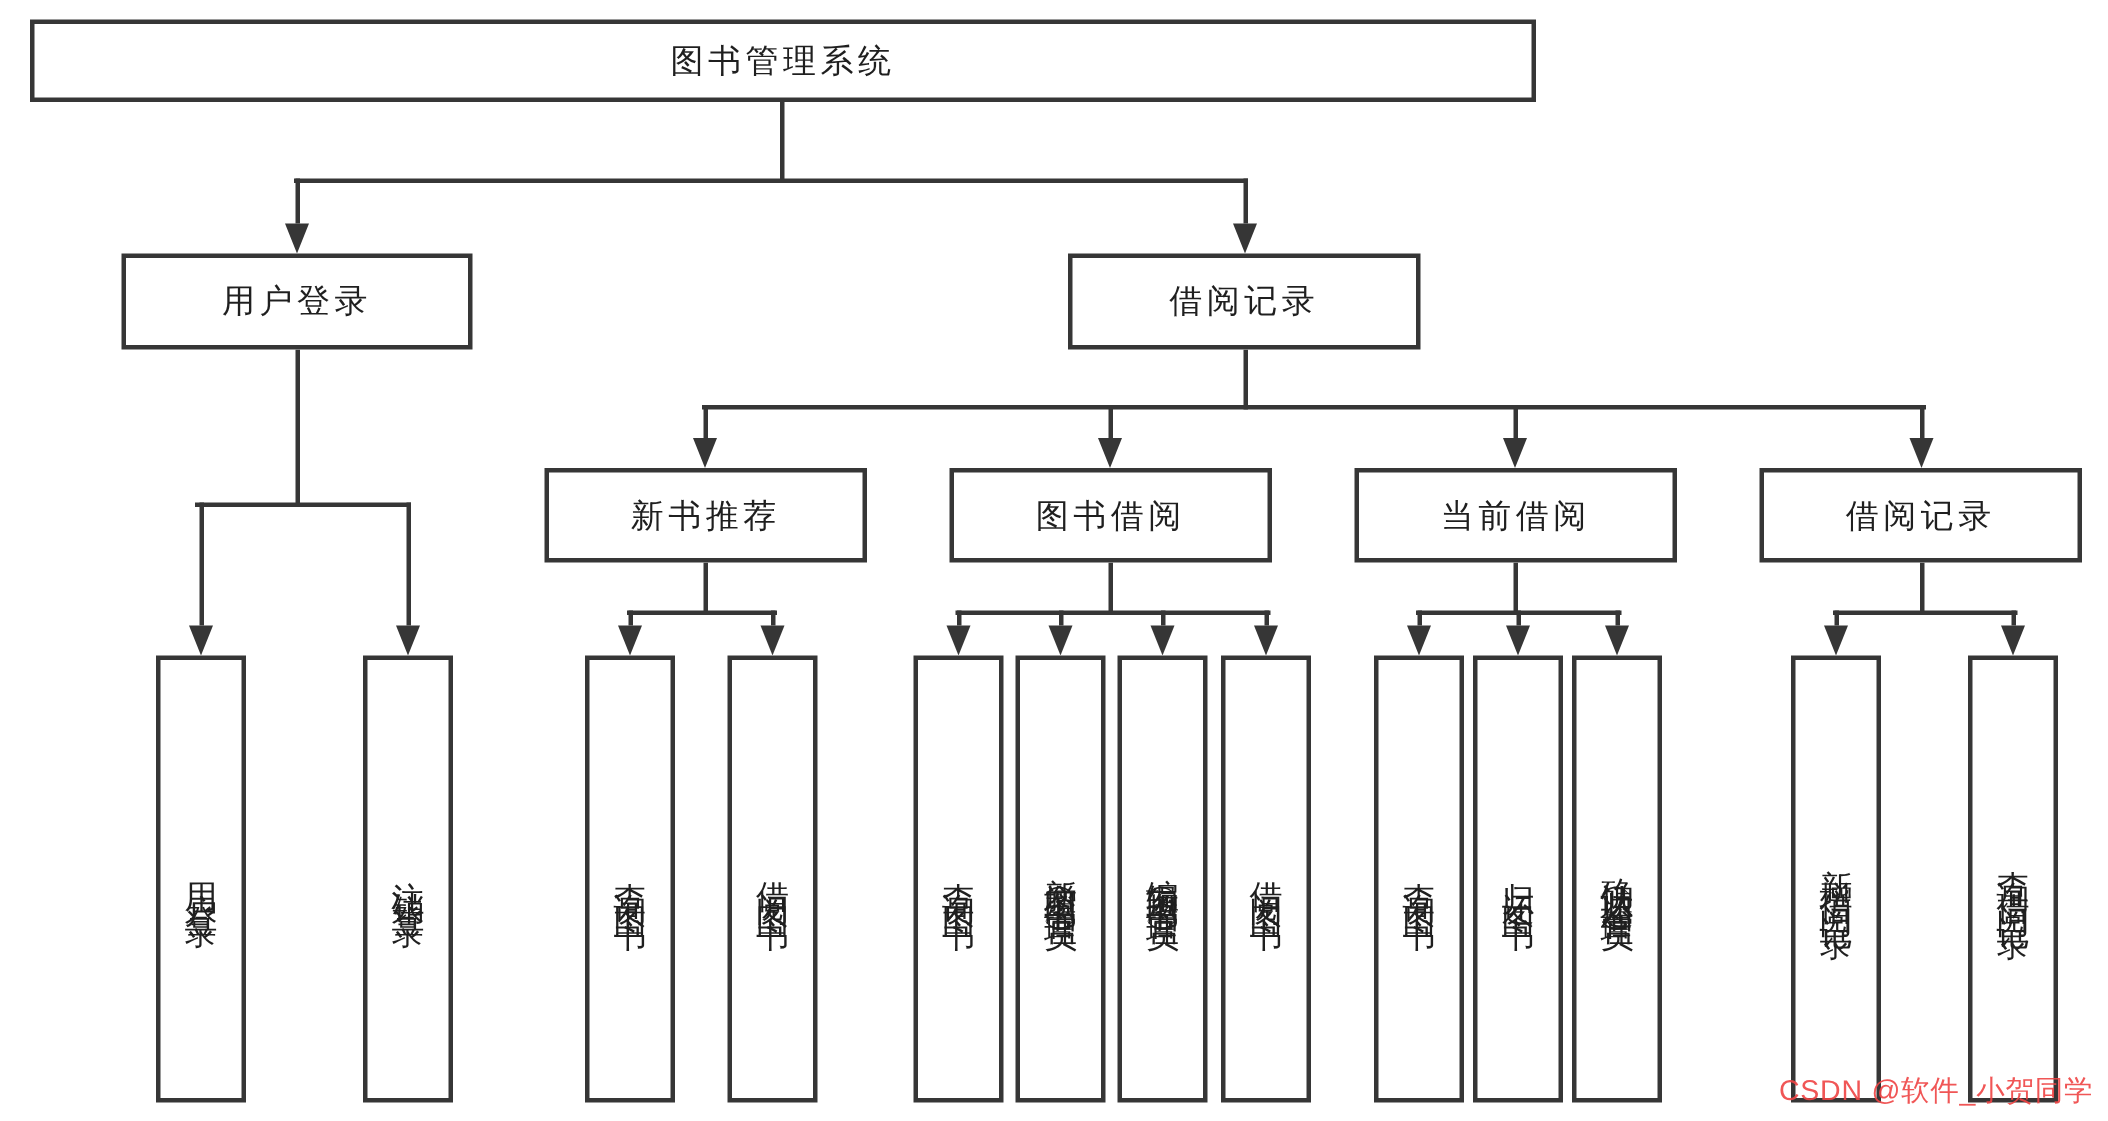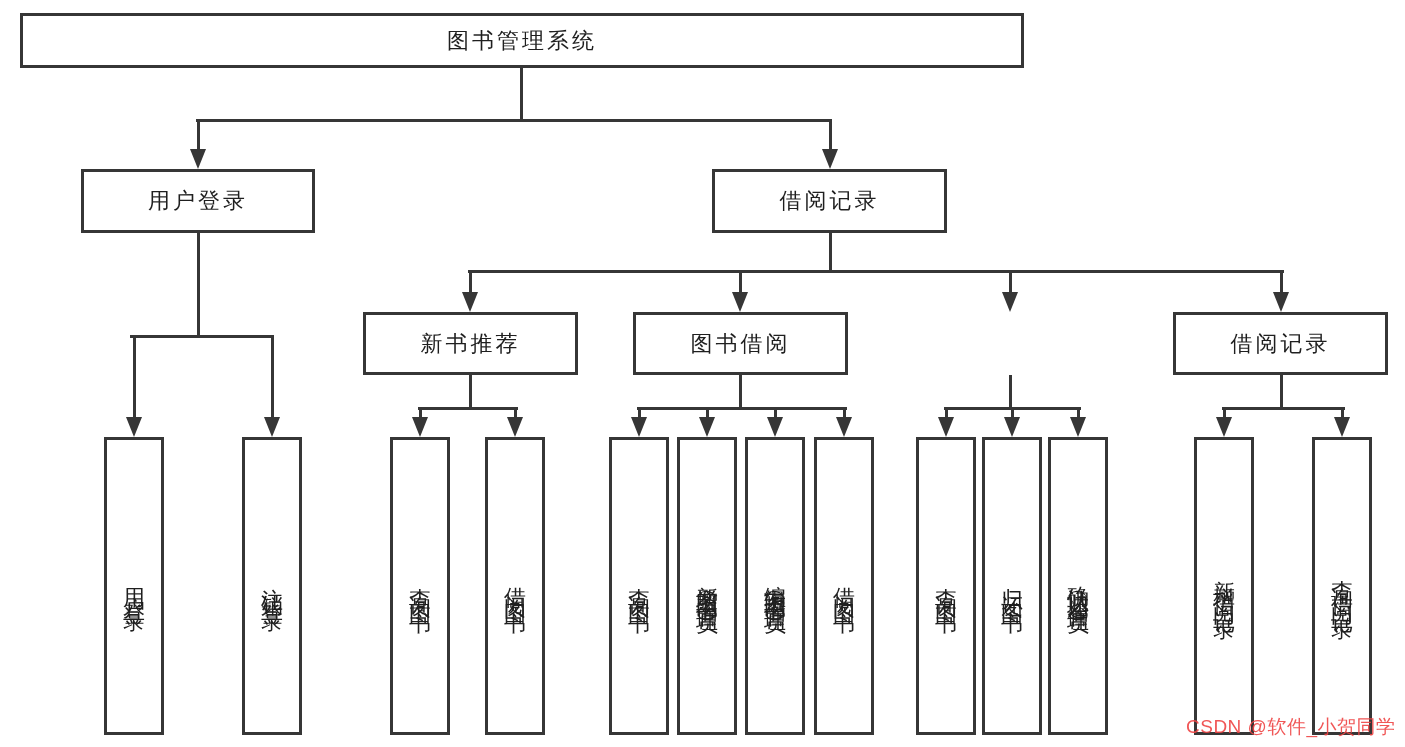--- a/index.html
+++ b/index.html
@@ -148,20 +148,21 @@
     <div class="ah" style="left:1334px;top:417px"></div>
   </div>
 
   <div class="node root">图书管理系统</div>
 
   <div class="node l2a">用户登录</div>
   <div class="node l2b">借阅记录</div>
 
   <div class="node l3 l3a">新书推荐</div>
   <div class="node l3 l3b">图书借阅</div>
+  <div class="node l3 l3c">当前借阅</div>
   <div class="node l3 l3d">借阅记录</div>
 
   <div class="leaf a1">
     <span>用户登录</span>
   </div>
   <div class="leaf a2">
     <span>注销登录</span>
   </div>
 
   <div class="leaf b1">

